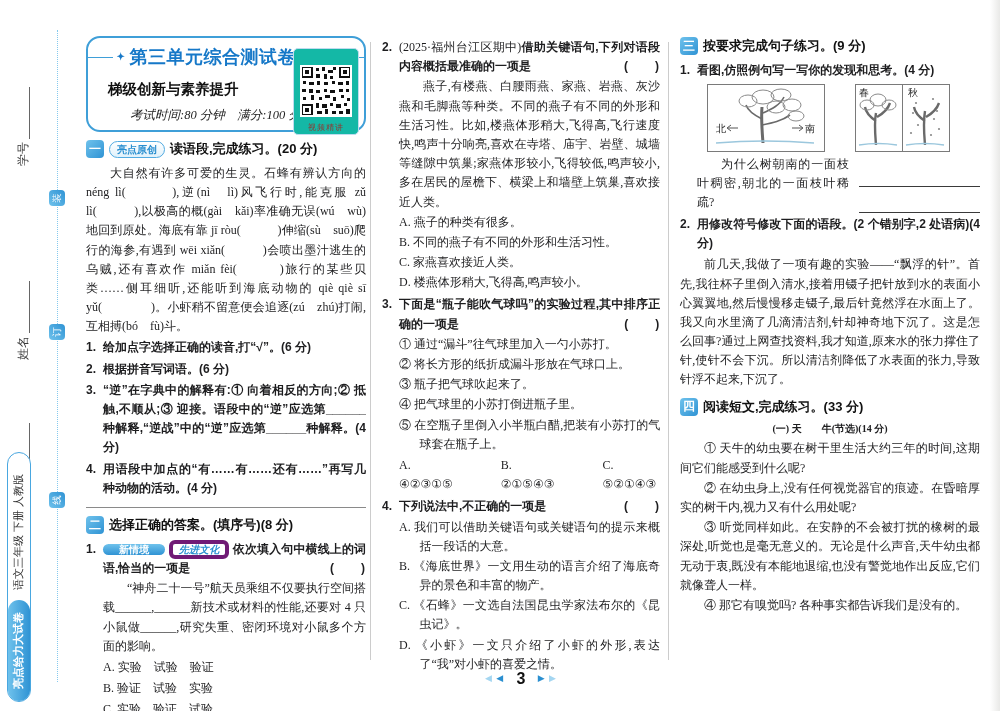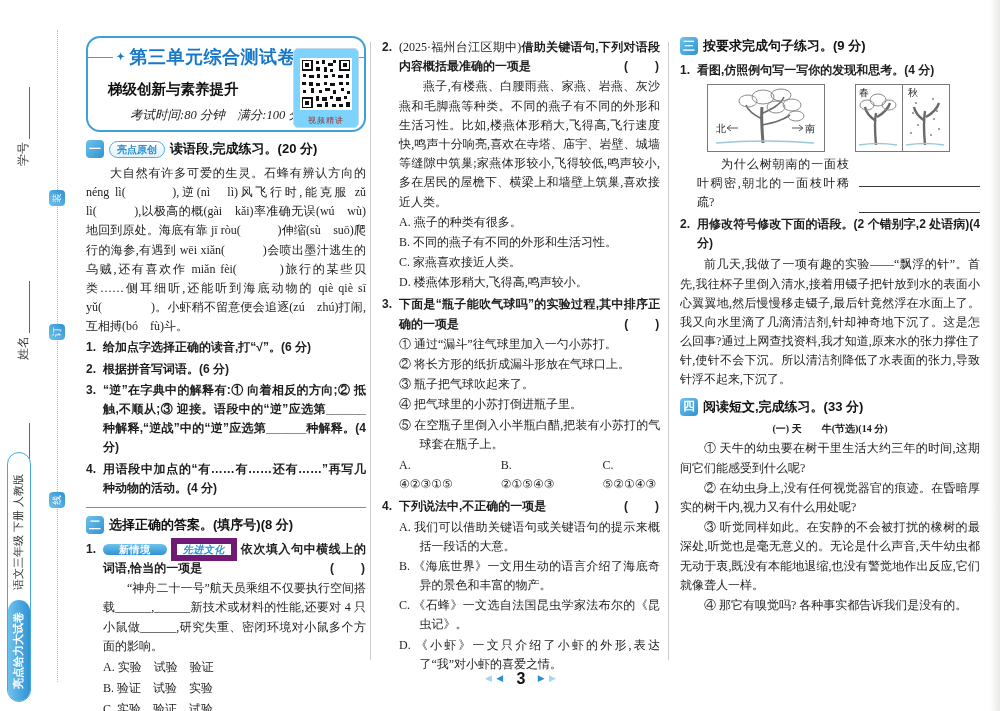--- a/index.html
+++ b/index.html
@@ -31,32 +31,32 @@
   .hdr-box{border:2px solid #3f9fd8;border-radius:14px;padding:5px 8px 7px;position:relative;height:96px;box-sizing:border-box;margin-bottom:7px;}
   .hdr-title-row{display:flex;align-items:center;color:#1678c8;font-weight:bold;
        font-family:"Liberation Sans",sans-serif;font-size:18px;letter-spacing:.5px;}
   .hline{flex:1;height:1px;background:#3f9fd8;min-width:6px;}
   .hline.l{margin-left:-8px;} .hline.r{margin-right:-8px;}
   .deco{font-size:10px;margin:0 4px;color:#1678c8;}
   .hdr-sub{width:215px;font-weight:bold;font-size:14.5px;margin:6px 0 4px 12px;
        font-family:"Liberation Sans",sans-serif;color:#111;}
   .hdr-info{width:215px;text-align:center;font-size:12.5px;font-style:italic;margin-left:12px;color:#222;}
   .qr{position:absolute;right:5px;top:10px;width:60px;border:1px solid #bfdcef;border-radius:5px;
-      padding:9px 2px 1px;text-align:center;background:#7dd3fc;}
+      padding:16px 2px 1px;text-align:center;background:#14b8a6;}
   .qr-cap{font-size:8px;color:#8d3b34;line-height:1.2;letter-spacing:1px;}
   
   .sec-head{display:flex;align-items:center;gap:5px;margin:7px 0 4px;font-family:"Liberation Sans",sans-serif;}
   .sec-num{flex:none;width:18px;height:18px;border-radius:4px;background:linear-gradient(135deg,#6fc2ec,#2f93d4);
        color:#fff;font-size:12px;font-weight:bold;display:flex;align-items:center;justify-content:center;}
   .sec-title{font-weight:bold;font-size:13px;color:#111;white-space:nowrap;}
   .tag-pill{flex:none;border:1px solid #52abe1;color:#2a8fd0;border-radius:9px;padding:0 7px;font-size:10px;
        font-weight:bold;background:linear-gradient(#ffffff,#e0f1fb);line-height:15px;white-space:nowrap;}
   .tag-solid{flex:none;background:linear-gradient(#6fc2ec,#2f93d4);color:#fff;border-radius:9px;padding:0 16px;
        font-size:10px;font-weight:bold;line-height:16px;font-family:"Liberation Sans",sans-serif;white-space:nowrap;}
-  .tag-outline{flex:none;border:6px solid #701a75;color:#2a8fd0;border-radius:0;padding:0 6px;font-size:10px;
+  .tag-outline{flex:none;border:4px solid #701a75;color:#2a8fd0;border-radius:6px;padding:0 6px;font-size:10px;
        font-style:italic;line-height:15px;font-family:"Liberation Sans",sans-serif;white-space:nowrap;margin-right:0;}
   .q{display:flex;margin:2px 0;}
   .qnum{flex:none;width:17px;font-weight:bold;font-family:"Liberation Sans",sans-serif;font-size:12px;}
   .qtext{flex:1;text-align:justify;}
   .stem{position:relative;font-weight:bold;font-family:"Liberation Sans",sans-serif;font-size:12px;}
   .stem .lbl{font-weight:normal;font-family:"Liberation Serif",serif;}
   .bracket{position:absolute;right:0;bottom:0;font-weight:bold;letter-spacing:1px;background:#fff;padding-left:4px;}
   .passage{text-indent:2em;text-align:justify;margin:1px 0;}
   .opt{margin:1px 0;}
   .opt-grid2{display:grid;grid-template-columns:1fr;column-gap:8px;}

